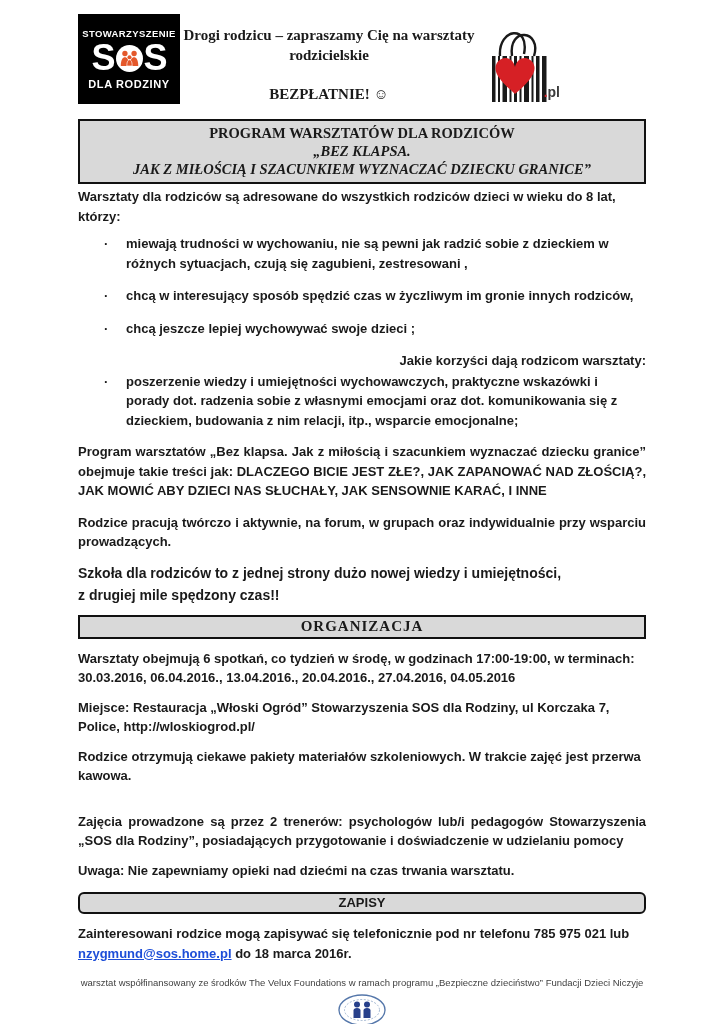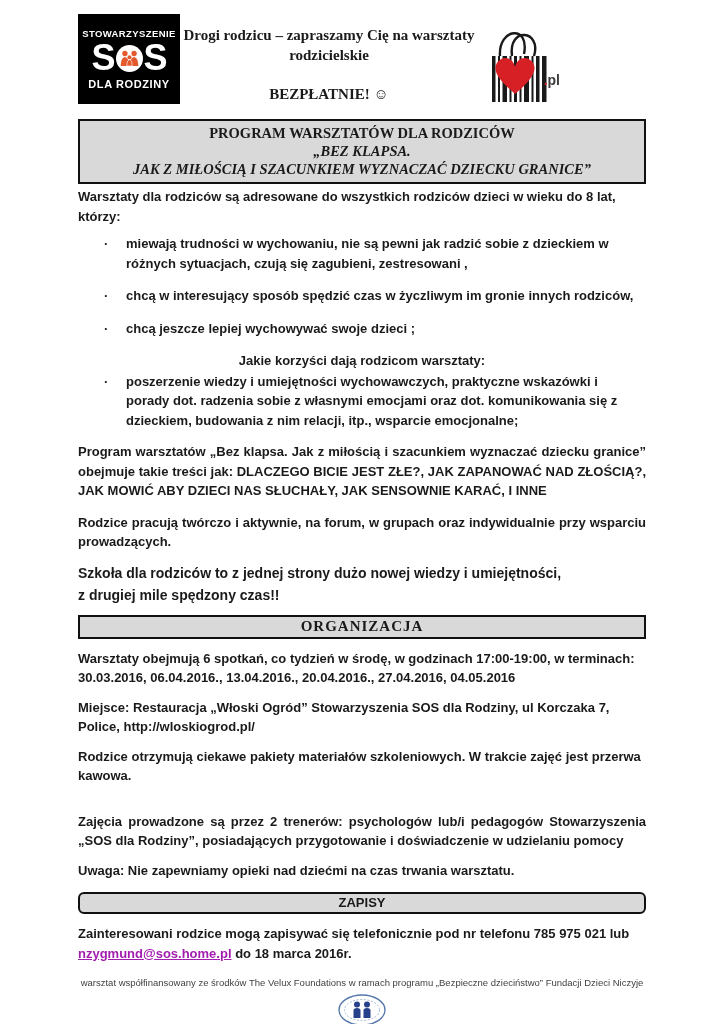--- a/index.html
+++ b/index.html
@@ -27,21 +27,21 @@
   .sos-logo .bottom { font-size: 11px; letter-spacing: .6px; }
 
   .invite { text-align: center; font-family: "Liberation Serif", serif; font-weight: bold;
             font-size: 15px; line-height: 1.3; margin-top: 12px; flex: 1 1 auto; }
   .free { margin-top: 20px; font-size: 15px; }
 
   .zakup { width: 168px; flex: 0 0 auto; display: flex; align-items: flex-end; position: relative; margin-top: 10px; }
   .zakup-words { text-align: right; font-size: 15px; line-height: 1.35; color: #3c3c3c; font-weight: bold; padding-bottom: 8px; flex: 1; }
   .zakup-words .pro { color: #C9252C; }
   .zakup-bag { position: relative; width: 78px; height: 84px; flex: 0 0 auto; }
-  .zakup-pl { position: absolute; right: -4px; bottom: 20px; font-size: 14px; font-weight: bold; color: #3c3c3c; }
+  .zakup-pl { position: absolute; right: -4px; bottom: 8px; font-size: 14px; font-weight: bold; color: #3c3c3c; }
   .zakup-pl .dot { color: #C9252C; }
 
   
   .title-box {
     margin-top: 9px; border: 2px solid #111; background: #D9D9D9;
     text-align: center; font-family: "Liberation Serif", serif; font-weight: bold;
     font-size: 14.5px; line-height: 1.25; padding: 3px 6px 4px;
   }
   .title-box .it { font-style: italic; }
 
@@ -55,28 +55,28 @@
   .body-txt { font-size: 13px; font-weight: bold; line-height: 1.5; }
   .intro { margin-top: 3px; }
 
   ul.blist { list-style: none; margin-top: 8px; }
   ul.blist li { display: flex; margin-bottom: 13px; padding-left: 26px; }
   ul.blist li .marker { width: 22px; flex: 0 0 auto; }
   ul.blist li .btxt { flex: 1; padding-right: 6px; }
   ul.blist.tight { margin-top: 0; }
   ul.blist.tight li { margin-bottom: 0; }
 
-  .center-h { text-align: center; margin: 1px 0; }
+  .center-h { text-align: right; margin: 1px 0; }
   .just { text-align: justify; margin-top: 12px; }
   .highlight { text-align: left; font-size: 14px; line-height: 1.6; margin-top: 10px; }
 
   .org-para { margin-top: 10px; }
 
   .signup { margin-top: 10px; }
-  .email-link { color: #a21caf; text-decoration: underline; cursor: pointer; }
+  .email-link { color: #1d4ed8; text-decoration: underline; cursor: pointer; }
 
   .footer-note { margin-top: 14px; text-align: center; font-size: 9.5px; font-weight: normal; color: #3f3f3f; }
   .bottom-logo { margin-top: 5px; text-align: center; }
 </style>
 </head>
 <body>
 
 <div class="page">
 
   <div class="header">

